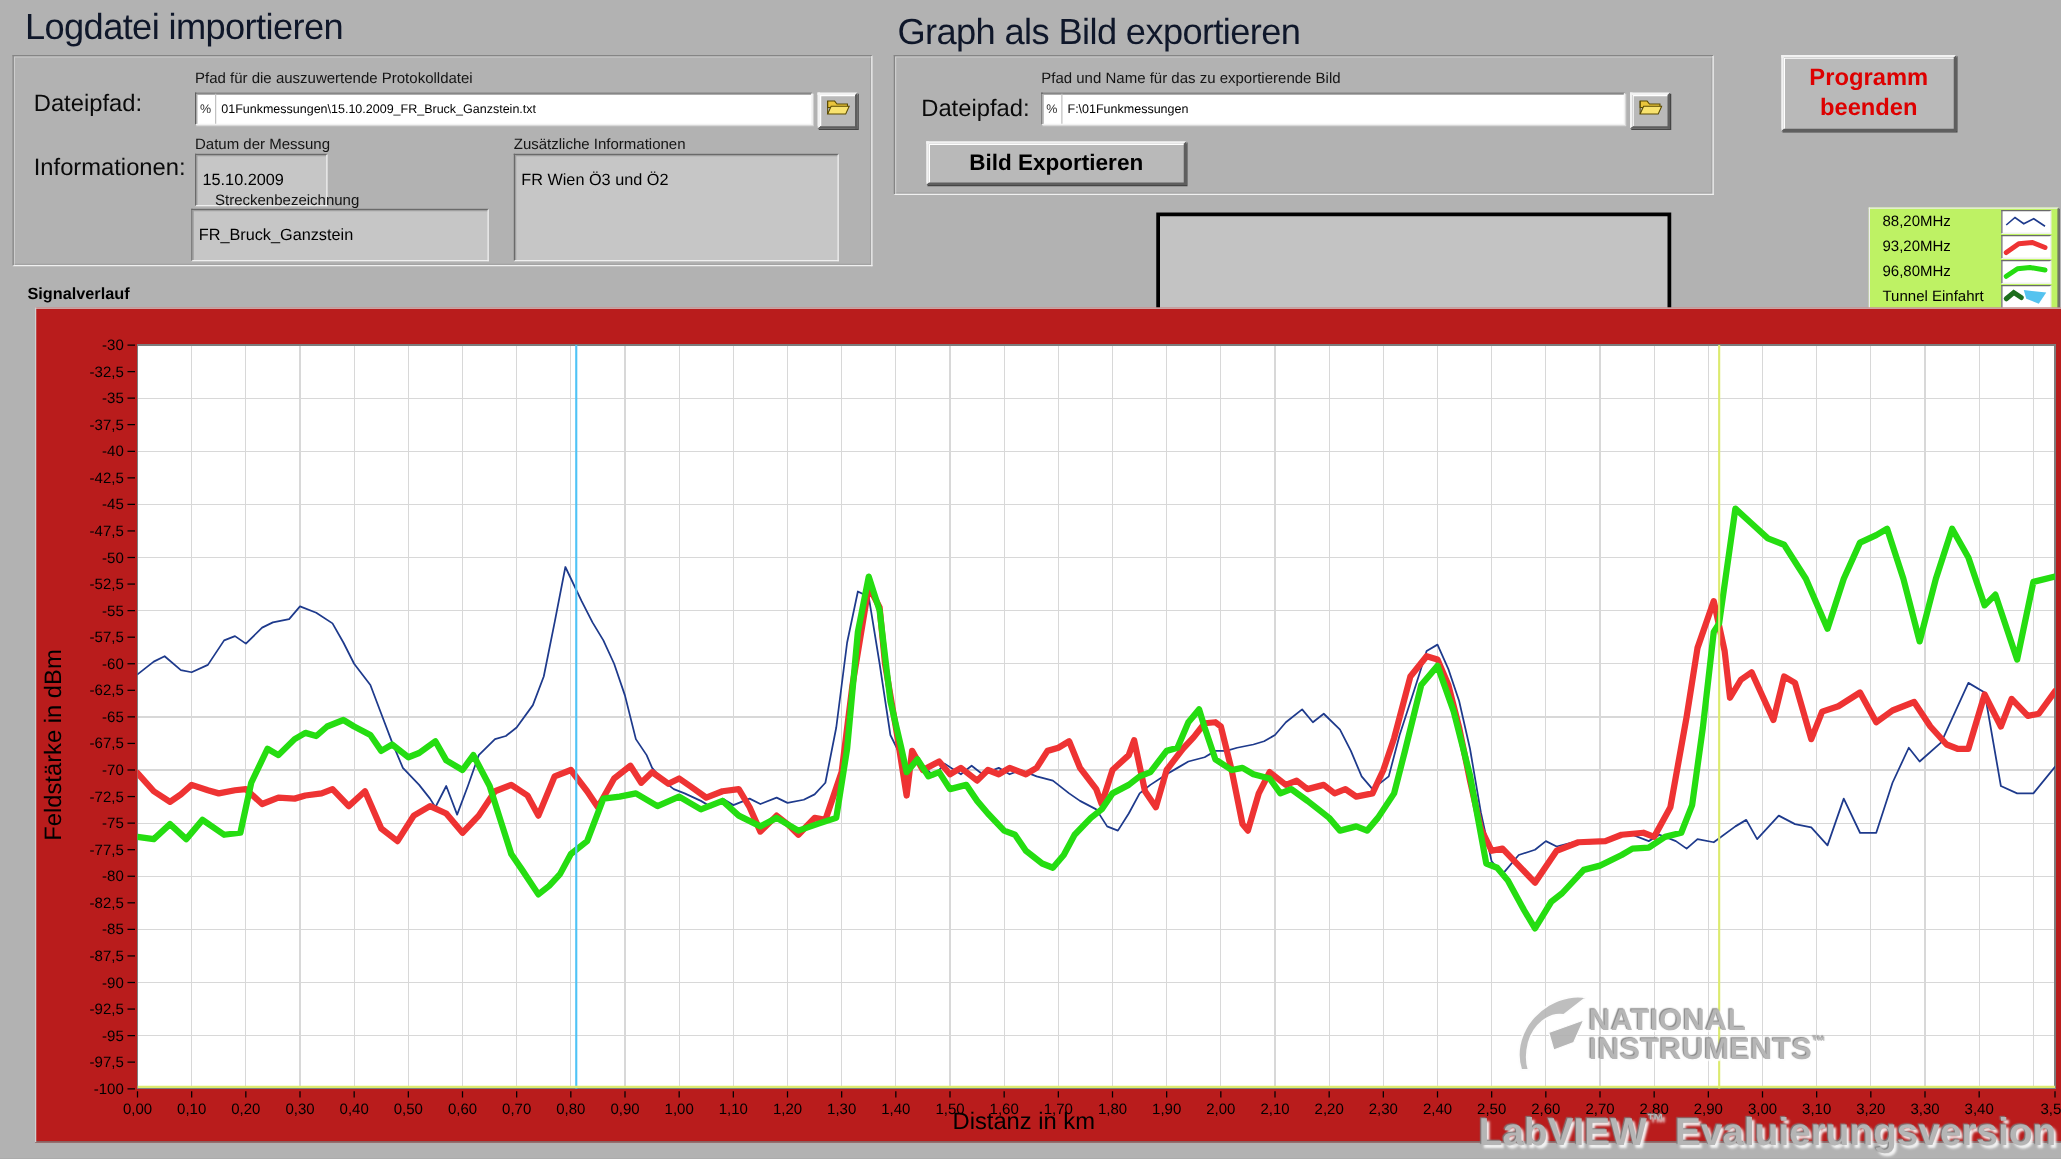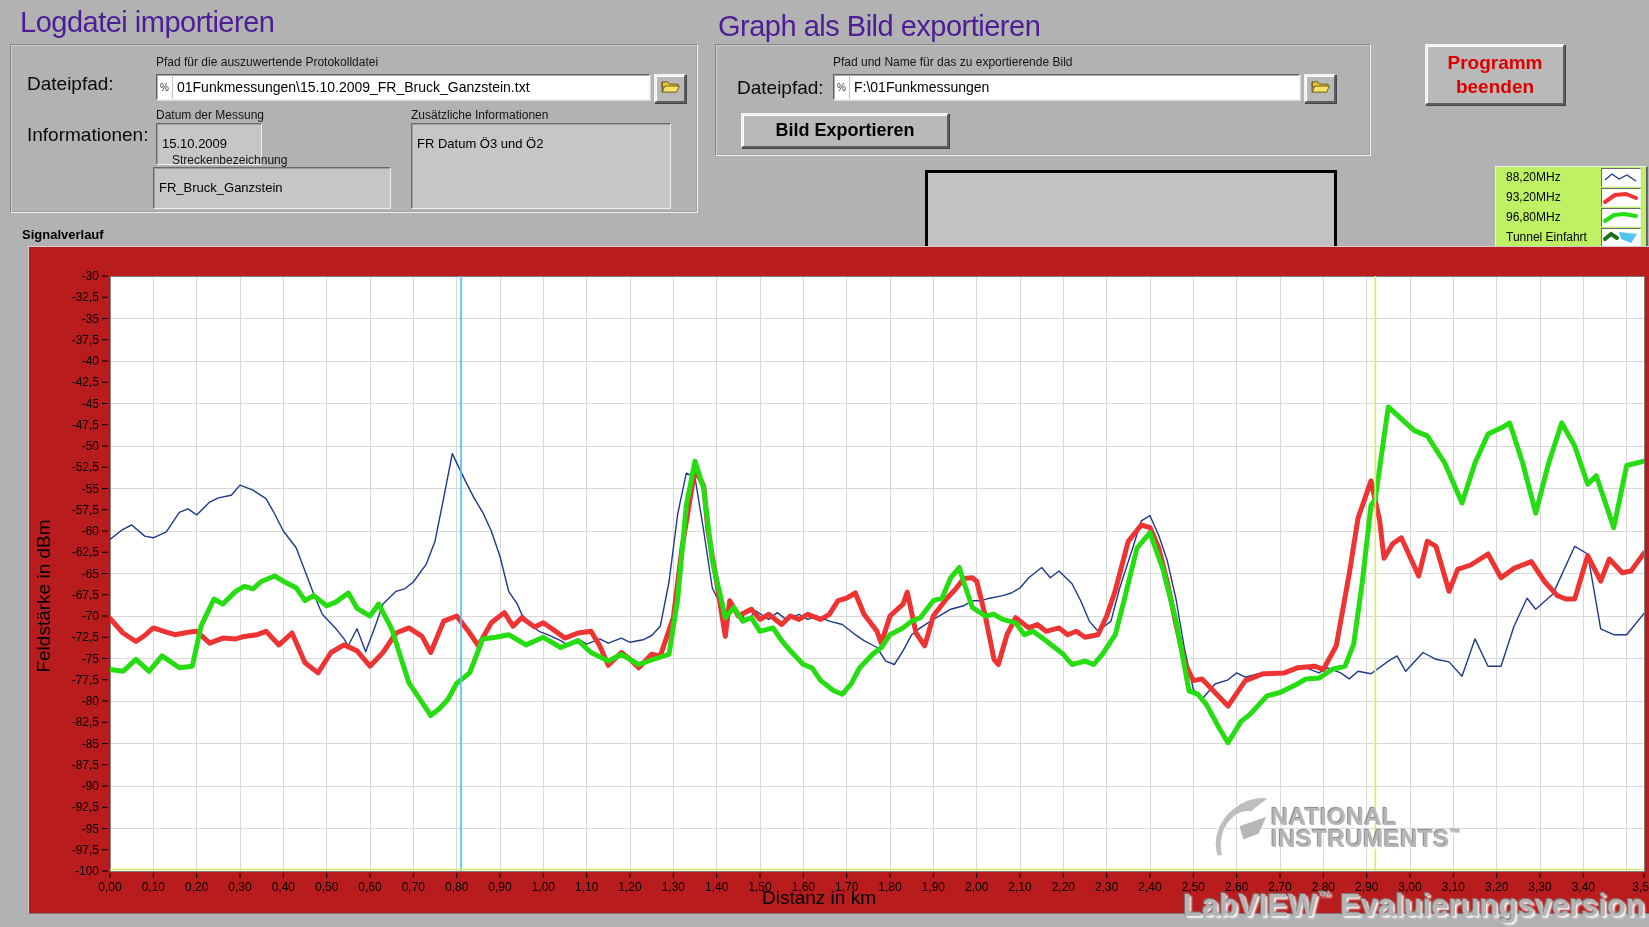--- a/index.html
+++ b/index.html
@@ -1,28 +1,28 @@
 <!DOCTYPE html>
 <html><head>
 <meta charset="utf-8">
 <style>
   html,body{margin:0;padding:0;background:#9e9e9e;}
   #app{position:relative;width:1649px;height:927px;background:#b2b2b2;
        font-family:"Liberation Sans",sans-serif;color:#000;overflow:hidden;}
   .abs{position:absolute;}
-  .sec-title{font-size:29px;color:#4c1d95;letter-spacing:-0.5px;white-space:nowrap;}
+  .sec-title{font-size:29px;color:#0f172a;letter-spacing:-0.5px;white-space:nowrap;}
   .panel{border:1px solid;border-color:#858585 #f0f0f0 #f0f0f0 #858585;
          box-shadow:inset 1px 1px 0 rgba(255,255,255,.35), inset -1px -1px 0 rgba(120,120,120,.25);}
   .caption{font-size:12px;color:#141414;white-space:nowrap;}
   .biglabel{font-size:19px;color:#0a0a0a;white-space:nowrap;}
   .pathbox{background:#fff;border:1px solid;border-color:#5f5f5f #f2f2f2 #f2f2f2 #5f5f5f;
            box-shadow:inset 1px 1px 0 #adadad, 1px 1px 0 #d8d8d8;display:flex;align-items:stretch;}
   .pathglyph{width:15px;border-right:1px solid #c2c2c2;font-size:10px;display:flex;
              align-items:center;justify-content:center;color:#333;flex:0 0 auto;}
-  .pathtext{font-size:14px;padding:0 2px 0 4px;border:0;outline:0;background:transparent;
+  .pathtext{font-size:10px;padding:0 2px 0 4px;border:0;outline:0;background:transparent;
             width:100%;font-family:"Liberation Sans",sans-serif;color:#000;}
   .grayfield{background:#c6c6c6;border:1px solid;border-color:#6a6a6a #efefef #efefef #6a6a6a;
              box-shadow:inset 1px 1px 0 #9f9f9f;font-size:13px;padding:12px 5px;overflow:hidden;}
   .btn{background:#b9b9b9;border:2px solid;border-color:#f2f2f2 #5e5e5e #5e5e5e #f2f2f2;
        box-shadow:1px 1px 0 #454545, inset 1px 1px 0 #fff;
        display:flex;align-items:center;justify-content:center;cursor:pointer;}
   .folderbtn{width:28px;height:25px;}
   .legendbox{background:#bef264;border:1px solid;border-color:#eeeeee #5e5e5e #5e5e5e #eeeeee;
              box-shadow:1px 1px 0 #6f6f6f;}
   .legend-row{display:flex;align-items:center;justify-content:space-between;height:20px;padding:0 5px 0 10px;}
@@ -59,21 +59,21 @@
           <path d="M1,2 V13" stroke="#5a4a00" stroke-width="0.9"></path>
         </svg>
       </span>
     </div>
     <div class="abs biglabel" style="left:16px;top:79px;">Informationen:</div>
     <div class="abs caption" style="left:145px;top:63px;">Datum der Messung</div>
     <div class="abs grayfield" style="left:145px;top:78px;width:94px;height:16px;">15.10.2009</div>
     <div class="abs caption" style="left:145px;top:108px;margin-left:16px;">Streckenbezeichnung</div>
     <div class="abs grayfield" style="left:142px;top:122px;width:226px;height:16px;">FR_Bruck_Ganzstein</div>
     <div class="abs caption" style="left:400px;top:63px;">Zusätzliche Informationen</div>
-    <div class="abs grayfield" style="left:400px;top:78px;width:248px;height:60px;">FR Datum Ö3 und Ö2</div>
+    <div class="abs grayfield" style="left:400px;top:78px;width:248px;height:60px;">FR Wien Ö3 und Ö2</div>
   </div>
 
   <div class="abs sec-title" style="left:718px;top:10px;">Graph als Bild exportieren</div>
 
   <div class="abs panel" style="left:715px;top:44px;width:654px;height:110px;">
     <div class="abs caption" style="left:117px;top:10px;">Pfad und Name für das zu exportierende Bild</div>
     <div class="abs biglabel" style="left:21px;top:32px;">Dateipfad:</div>
     <div class="abs pathbox" style="left:117px;top:29px;width:465px;height:24px;">
       <span class="pathglyph">%</span>
       <input class="pathtext" value="F:\01Funkmessungen" style="">

